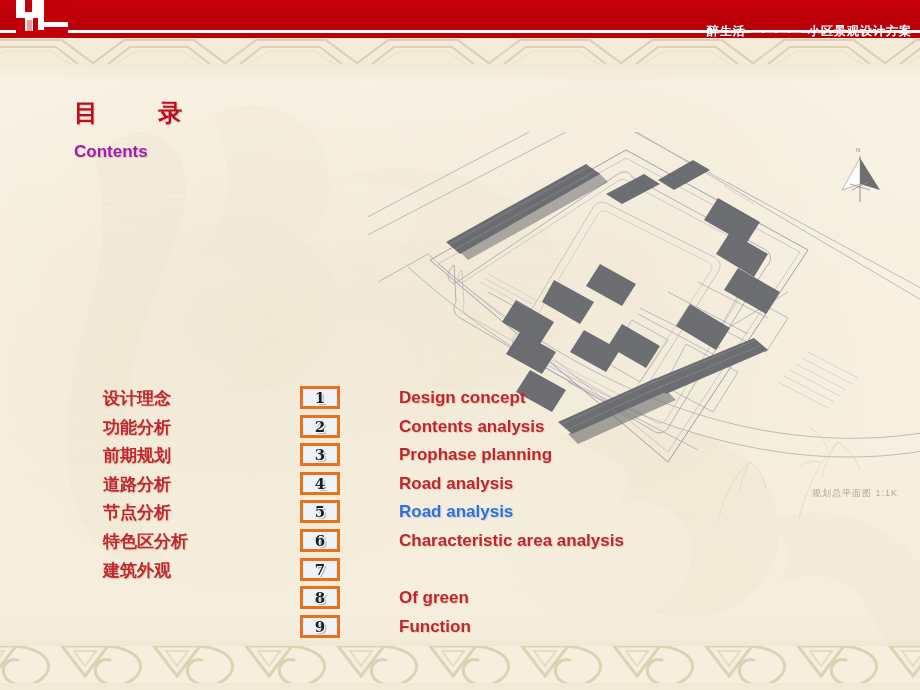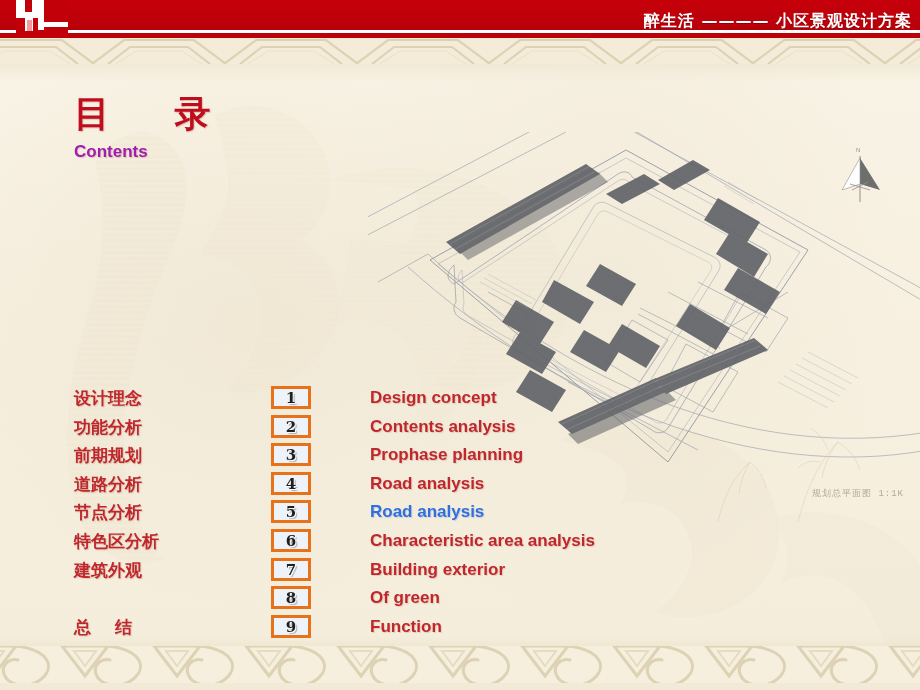--- a/index.html
+++ b/index.html
@@ -55,25 +55,25 @@
     background: #ffffff;
   }
   .header-underline2 {
     position: absolute;
     left: 0; top: 33px;
     width: 920px; height: 5px;
     background: #bd0109;
   }
   .header-title {
     position: absolute;
-    right: 8px; top: 8px;
+    right: 8px; top: 18px;
     height: 26px;
     line-height: 26px;
     color: #ffffff;
-    font-size: 16px;
+    font-size: 12px;
     font-weight: bold;
     letter-spacing: 1px;
     font-family: "DejaVu Sans", "Liberation Sans", sans-serif;
     white-space: nowrap;
     text-shadow: 0 1px 0 rgba(0,0,0,0.25);
   }
 
   
   .logo-mark {
     position: absolute;
@@ -118,21 +118,21 @@
     opacity: 0.97;
   }
 
   
   .title-block {
     position: absolute;
     left: 74px; top: 92px;
   }
   .title-cn {
     color: #c00d1e;
-    font-size: 36px;
+    font-size: 24px;
     font-weight: bold;
     letter-spacing: 26px;
     font-family: "DejaVu Serif", "Liberation Serif", serif;
     text-shadow: 1px 1px 1px rgba(150,90,70,0.30);
     line-height: 42px;
     white-space: nowrap;
   }
   .title-en {
     color: #a21caf;
     font-size: 17px;
@@ -141,20 +141,21 @@
     margin-top: 8px;
     letter-spacing: 0px;
     text-shadow: 1px 1px 1px rgba(160,110,90,0.30);
   }
 
   
   .toc {
     position: absolute;
     left: 0; top: 386px;
     width: 852px;
+    padding-left: 29px;
   }
   .toc-row {
     position: relative;
     height: 28.6px;
   }
   .toc-cn {
     position: absolute;
     left: 74px;
     top: 0;
     width: 180px;
@@ -200,21 +201,21 @@
     color: #2f6fe0;
     text-shadow: 1px 1px 1px rgba(120,140,190,0.30);
   }
 
   .plan-caption {
     position: absolute;
     left: 812px;
     top: 487px;
     font-size: 9px;
     color: #9c9386;
-    font-family: Liberation Mono, monospace;
+    font-family: Liberation Sans, sans-serif;
     opacity: 0.75;
     letter-spacing: 1px;
     white-space: nowrap;
     text-align: center;
   }
 </style>
 </head>
 <body>
 
 <div id="slide">
@@ -464,26 +465,24 @@
         <div class="toc-en highlight">Road analysis</div>
       </div>
       <div class="toc-row">
         <div class="toc-cn">特色区分析</div>
         <div class="toc-num">6</div>
         <div class="toc-en">Characteristic area analysis</div>
       </div>
       <div class="toc-row">
         <div class="toc-cn">建筑外观</div>
         <div class="toc-num">7</div>
-        <div class="toc-en">Building exterior</div>
       </div>
       <div class="toc-row">
         <div class="toc-num">8</div>
         <div class="toc-en">Of green</div>
       </div>
       <div class="toc-row">
-        <div class="toc-cn wide">总 结</div>
         <div class="toc-num">9</div>
         <div class="toc-en">Function</div>
       </div>
     </div>
 
 </div>
 
 </body></html>

